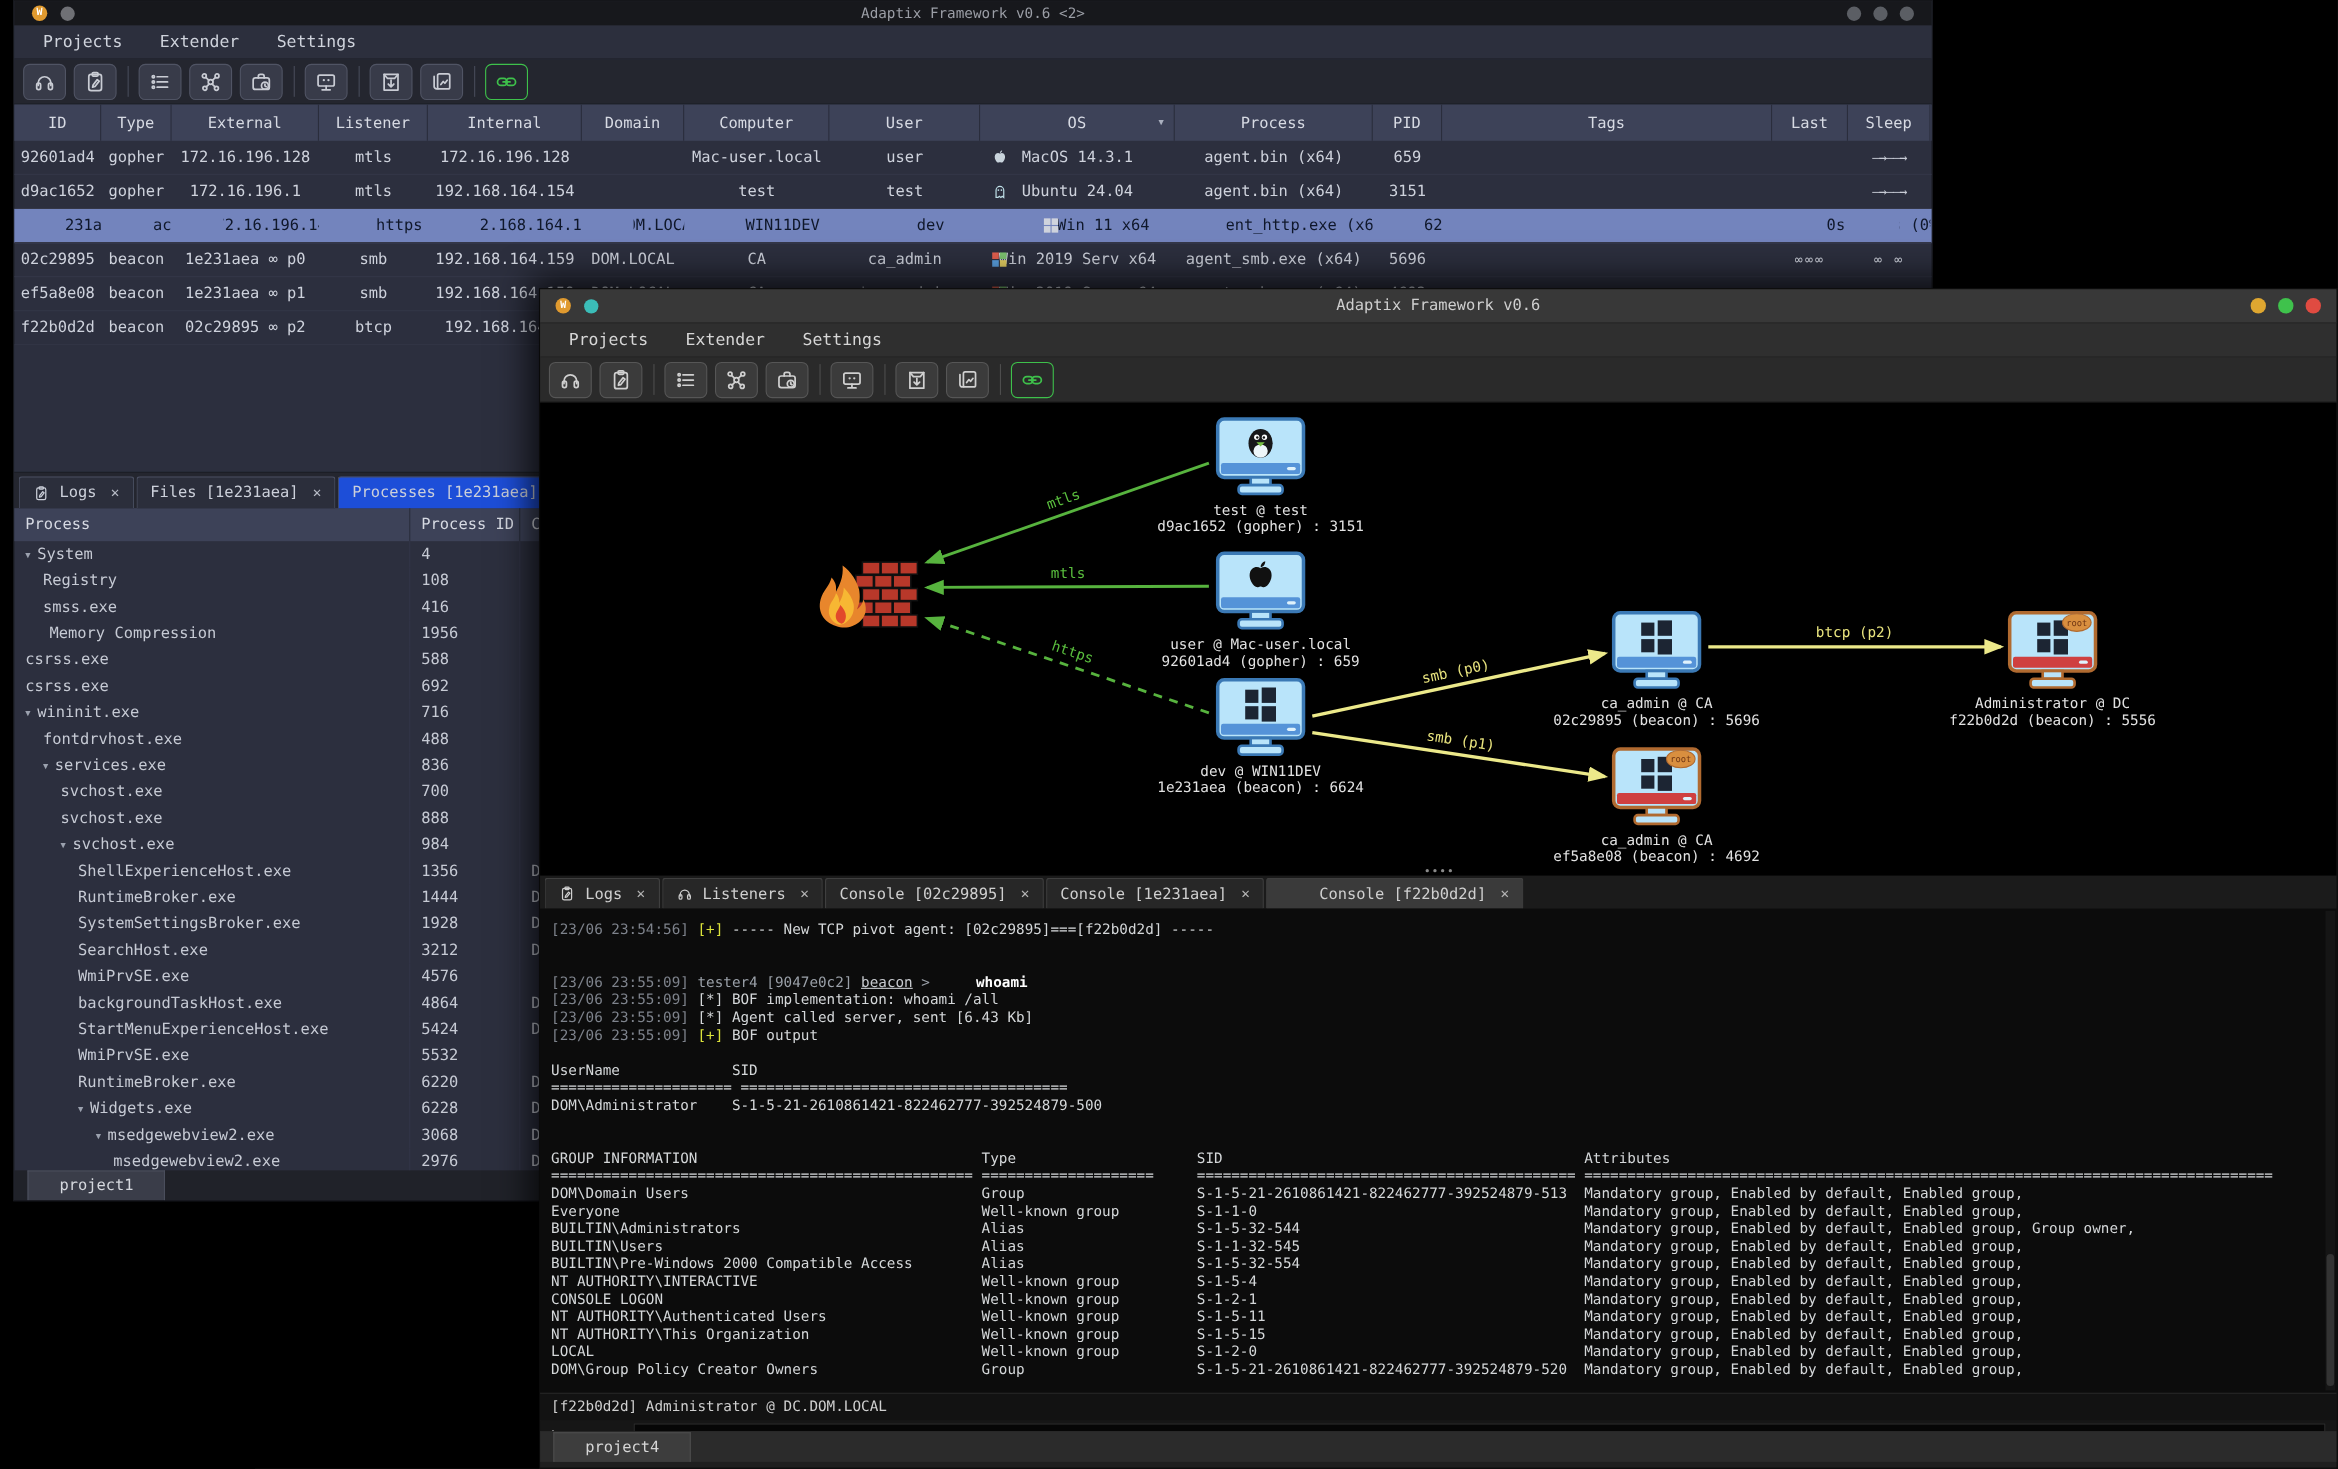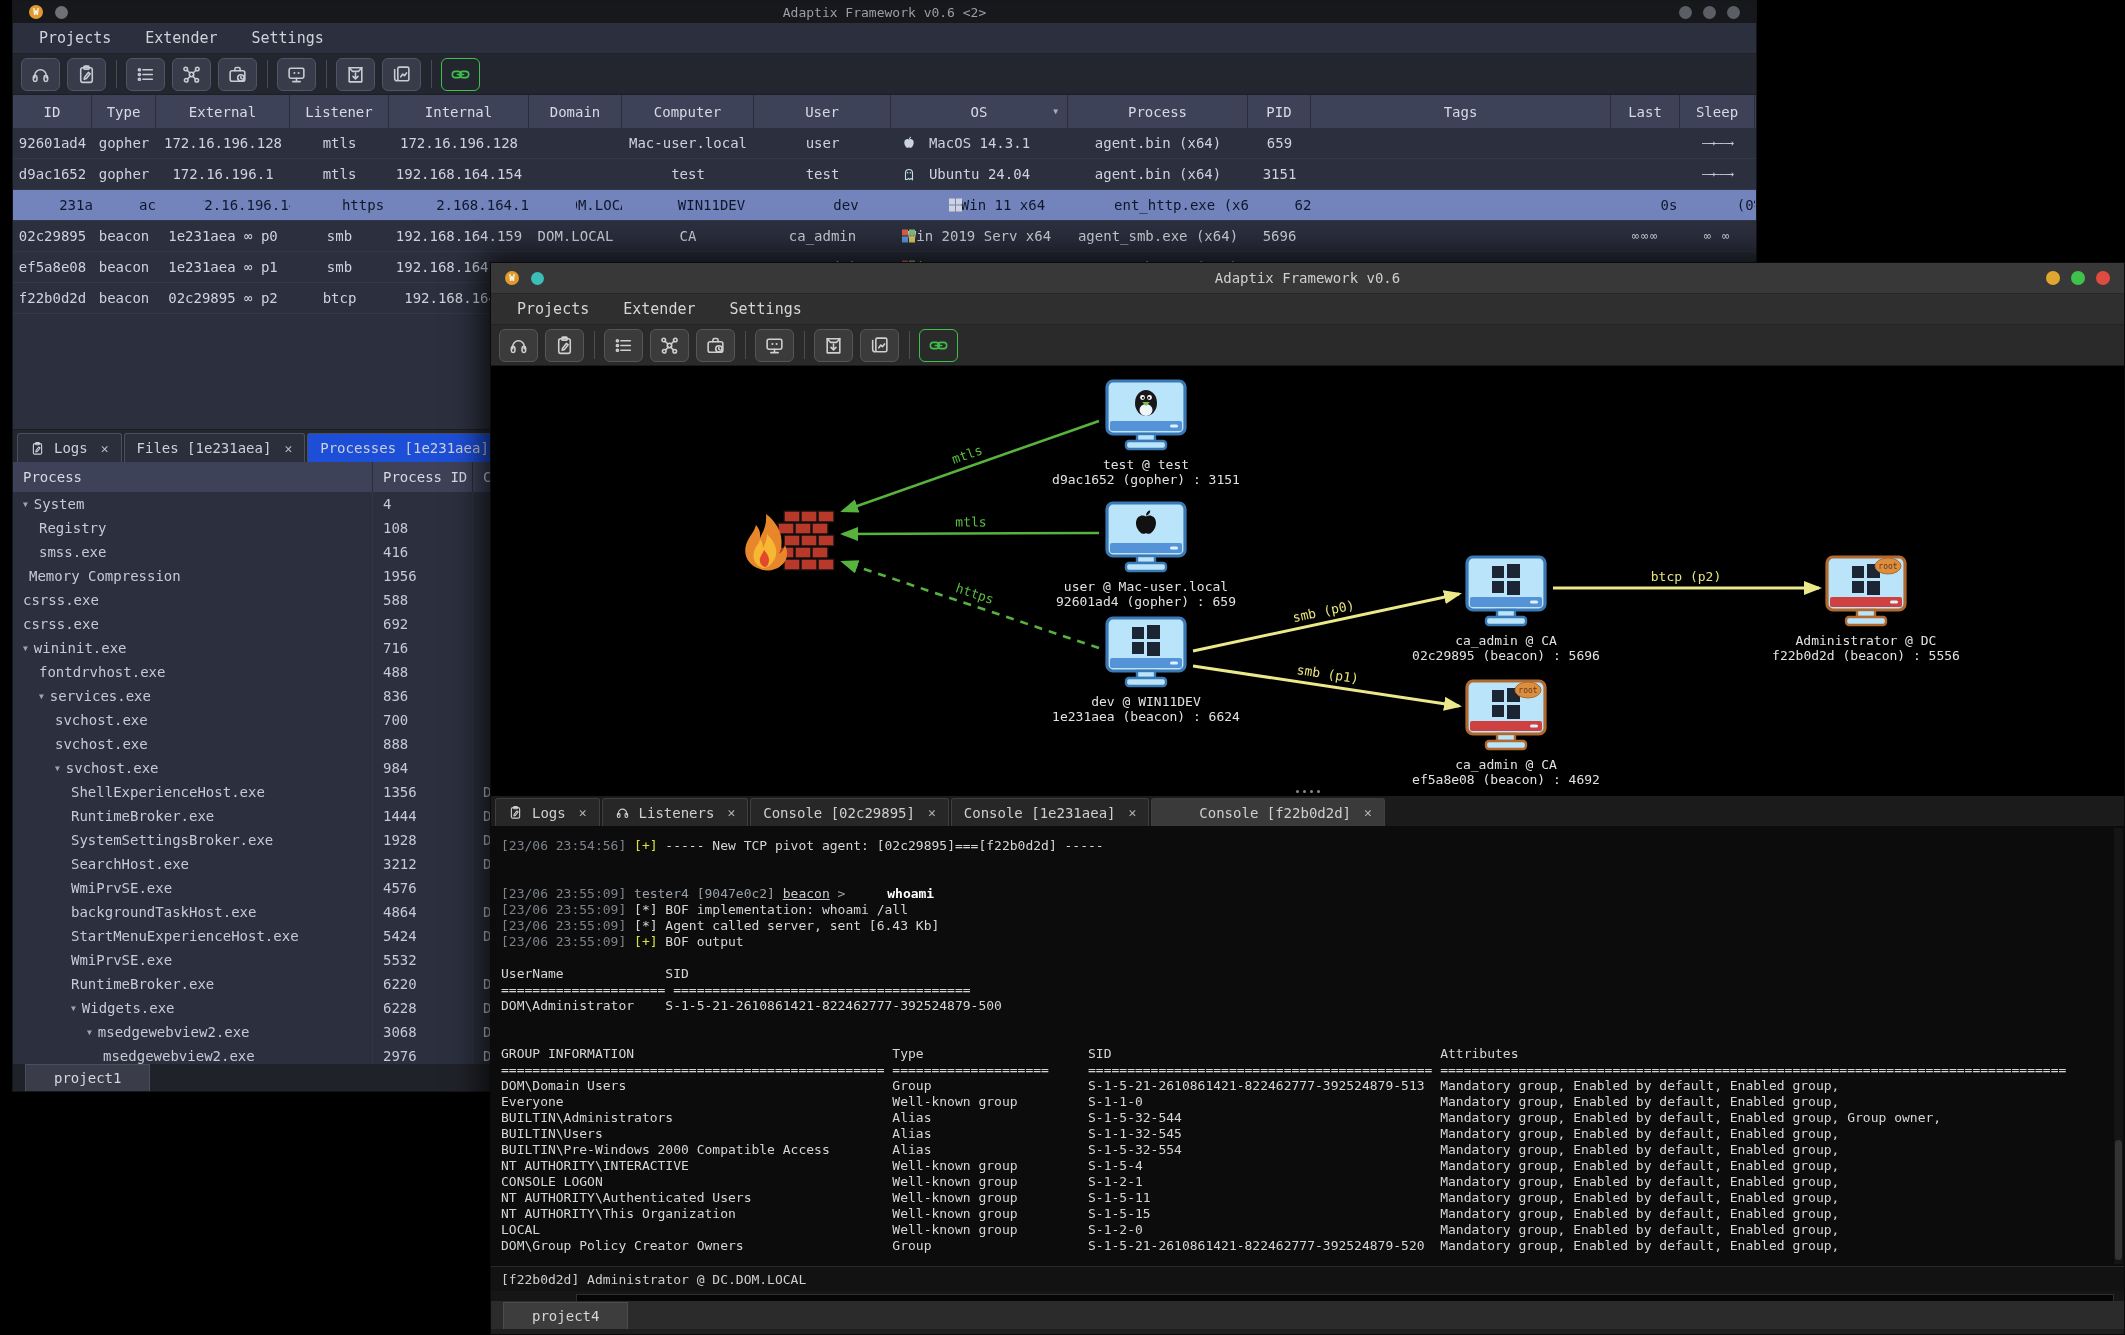--- a/index.html
+++ b/index.html
@@ -382,21 +382,21 @@
         <div class="pcell"></div>
       </div>
       <div class="pgrid prow">
         <div class="pcell" style="padding-left: 26px;">
           <span>smss.exe</span>
         </div>
         <div class="pcell">416</div>
         <div class="pcell"></div>
       </div>
       <div class="pgrid prow">
-        <div class="pcell" style="padding-left: 16px;">
+        <div class="pcell" style="padding-left: 32px;">
           <span>Memory Compression</span>
         </div>
         <div class="pcell">1956</div>
         <div class="pcell"></div>
       </div>
       <div class="pgrid prow">
         <div class="pcell" style="padding-left: 10px;">
           <span>csrss.exe</span>
         </div>
         <div class="pcell">588</div>

